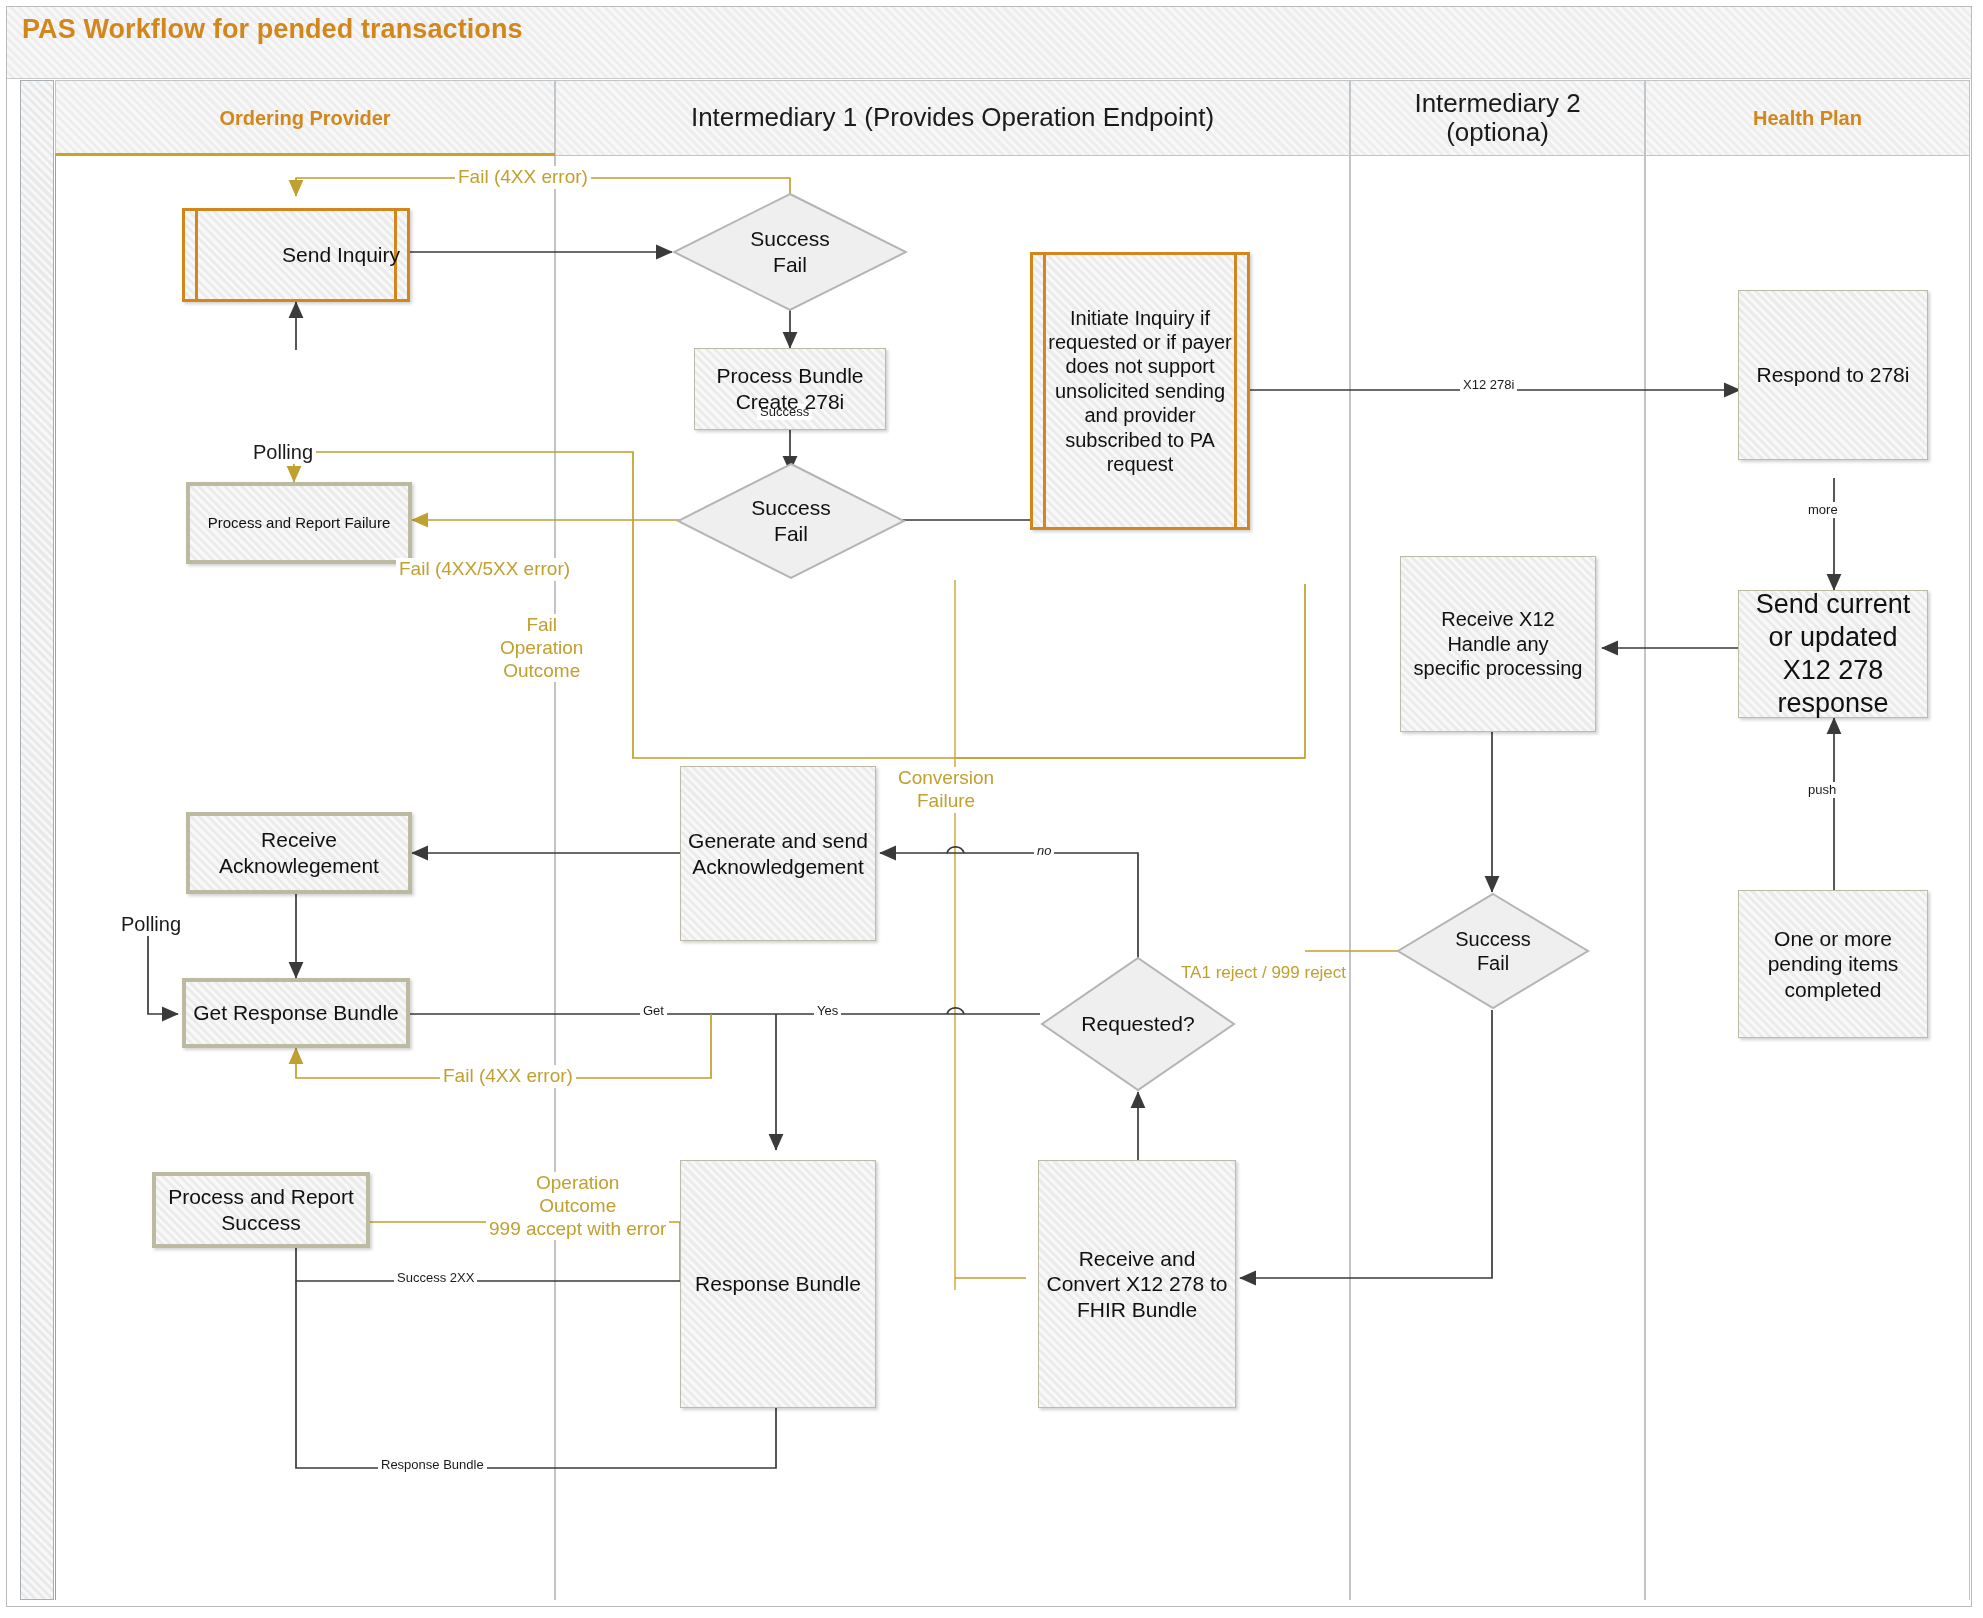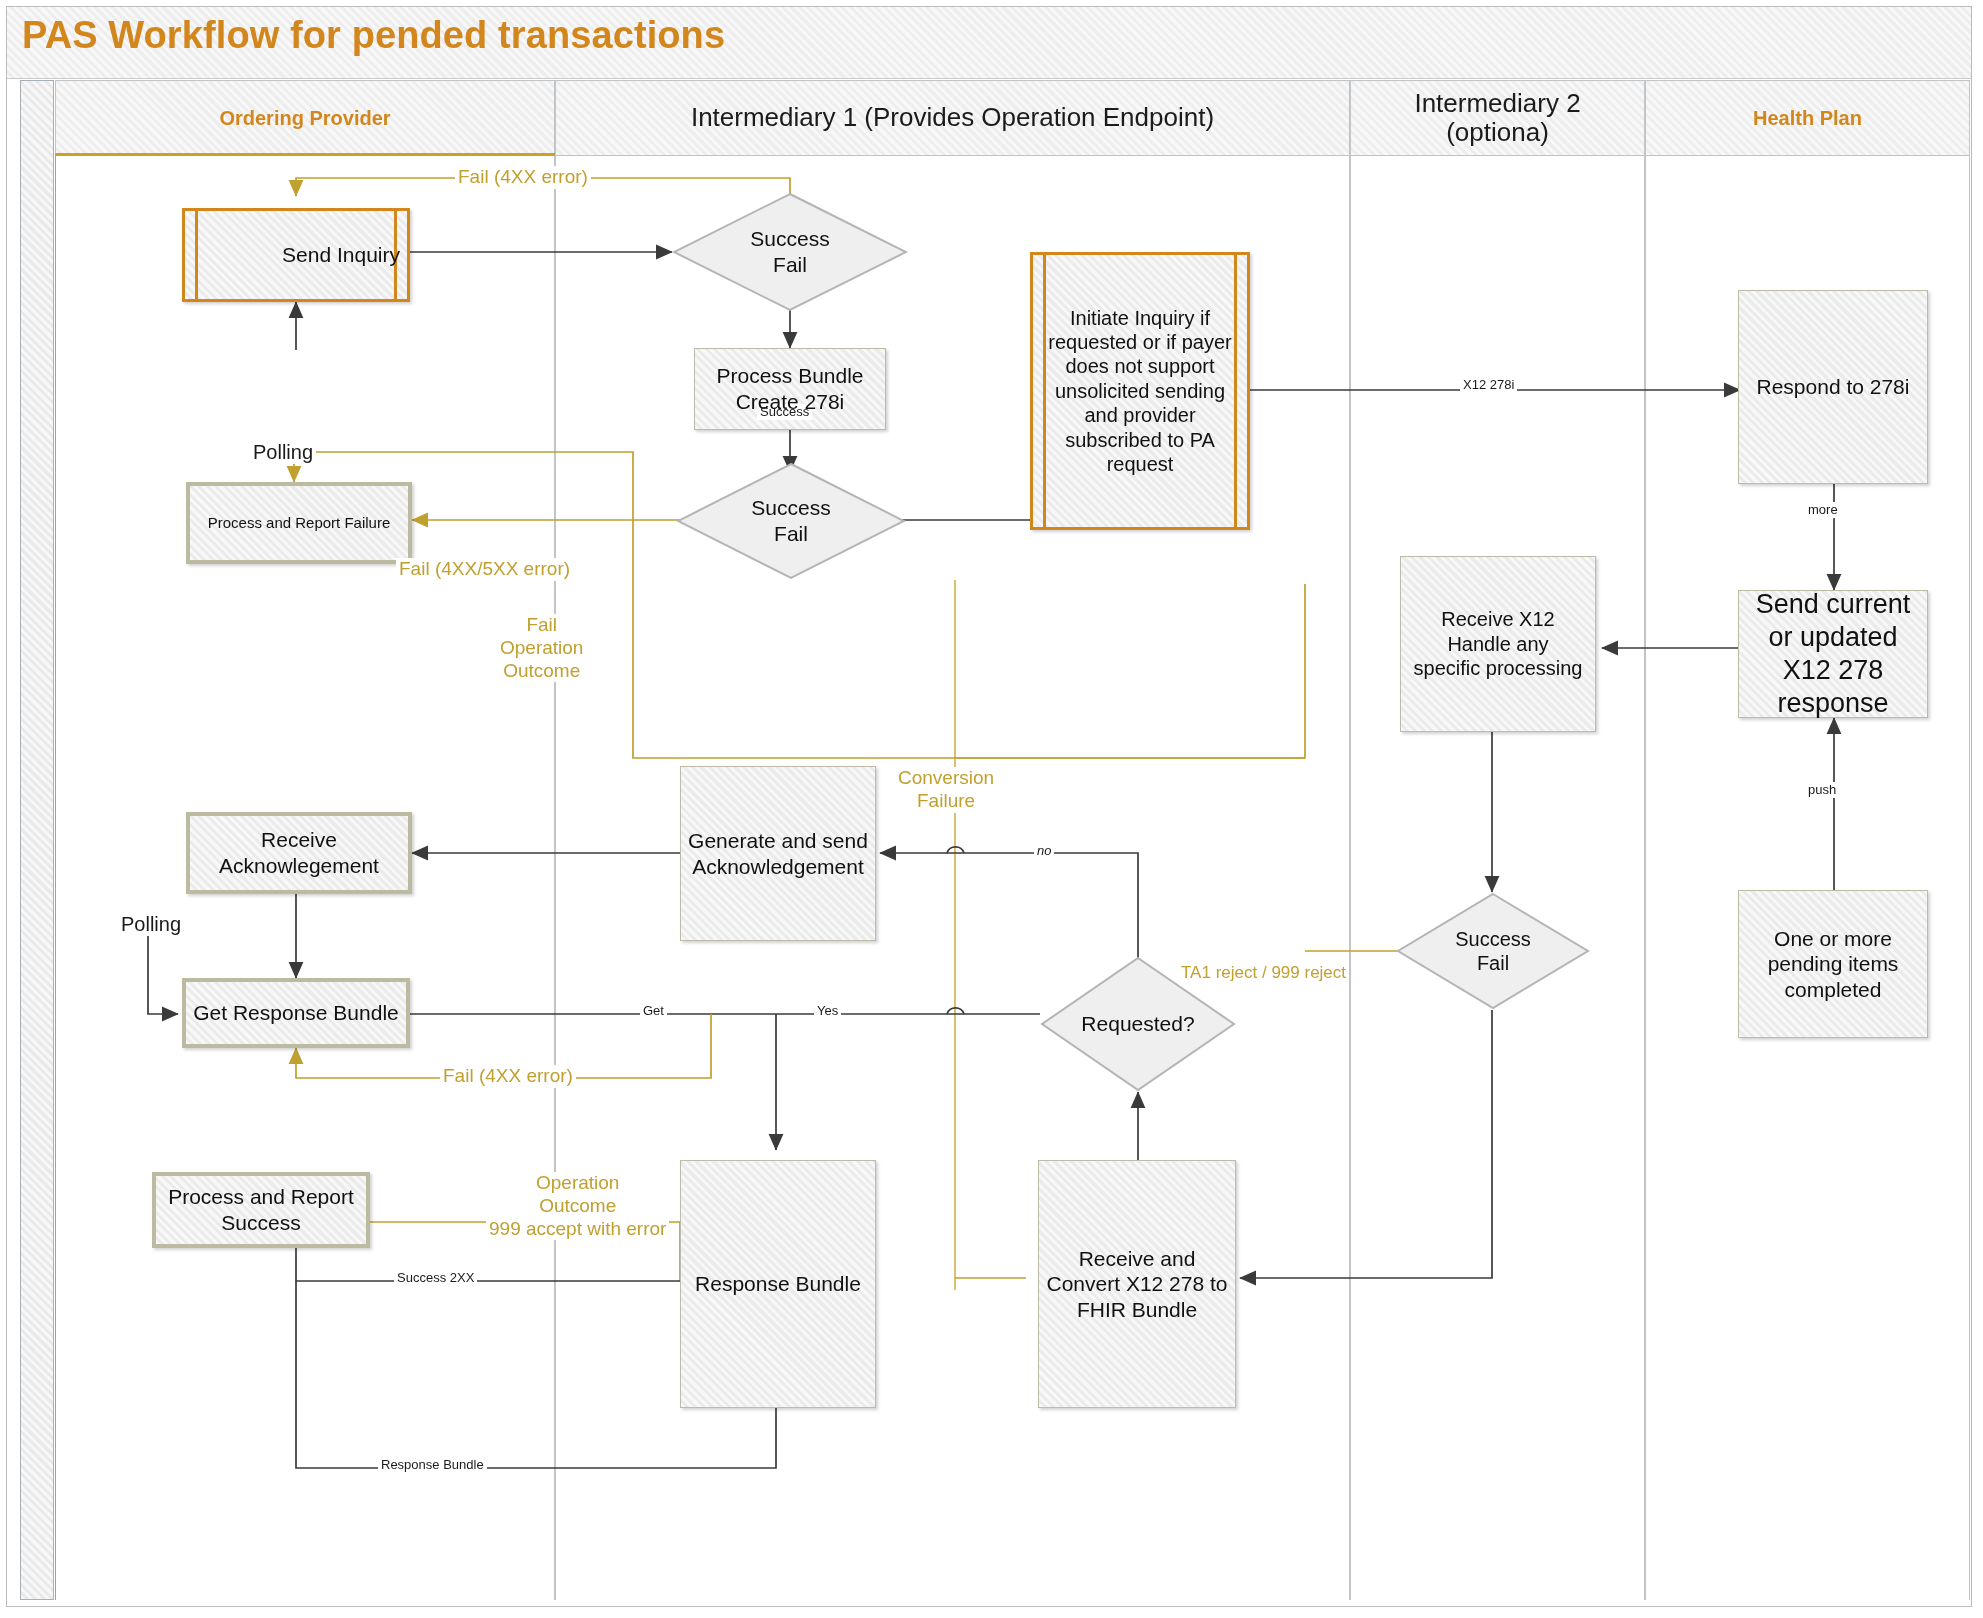--- a/index.html
+++ b/index.html
@@ -8,21 +8,21 @@
 
   
   .frame{position:absolute;left:6px;top:6px;width:1966px;height:1601px;
          border:1px solid #b9bcbe;box-sizing:border-box;background:#fff;}
 
   
   .title-band{position:absolute;left:7px;top:7px;width:1964px;height:72px;
       background:#f0f0f0;border-bottom:1px solid #c8cacb;box-sizing:border-box;}
   .title-band .diag{position:absolute;inset:0;opacity:.5;
       background:repeating-linear-gradient(45deg,#ffffff 0 3px,#ebebeb 3px 6px);}
-  .title-text{position:absolute;left:22px;top:14px;font-size:38px;font-weight:bold;
+  .title-text{position:absolute;left:22px;top:14px;font-size:27px;font-weight:bold;
       color:#d2861b;letter-spacing:.1px;white-space:nowrap;}
 
   
   .pool-strip{position:absolute;left:20px;top:80px;width:34px;height:1520px;
       background:#eeeeee;border:1px solid #a9b0b5;box-sizing:border-box;}
   .pool-strip .diag{position:absolute;inset:0;opacity:.55;
       background:repeating-linear-gradient(45deg,#ffffff 0 3px,#e6e6e6 3px 6px);}
 
   
   .lane-head{position:absolute;top:80px;height:76px;background:#f0f0f0;
@@ -217,21 +217,21 @@
 Fail</span>
   </div>
 
   <div class="node n-sub" style="left:1030px;top:252px;width:220px;height:278px;">
     <div class="diag"></div>
     <div class="bar l"></div>
     <div class="bar r"></div>
     <span class="lbl" style="font-size:20px;">Initiate Inquiry if requested or if payer does not support unsolicited sending and provider subscribed to PA request</span>
   </div>
 
-  <div class="node n-plain" style="left:1738px;top:290px;width:190px;height:194px;">
+  <div class="node n-plain" style="left:1738px;top:290px;width:190px;height:170px;">
     <div class="diag"></div>
     <span class="lbl" style="font-size:21px;">Respond to 278i</span>
   </div>
 
   <div class="node n-plain" style="left:1738px;top:590px;width:190px;height:128px;">
     <div class="diag"></div>
     <span class="lbl" style="font-size:27px;">Send current or updated X12 278 response</span>
   </div>
 
   <div class="node n-plain" style="left:1738px;top:890px;width:190px;height:148px;">

